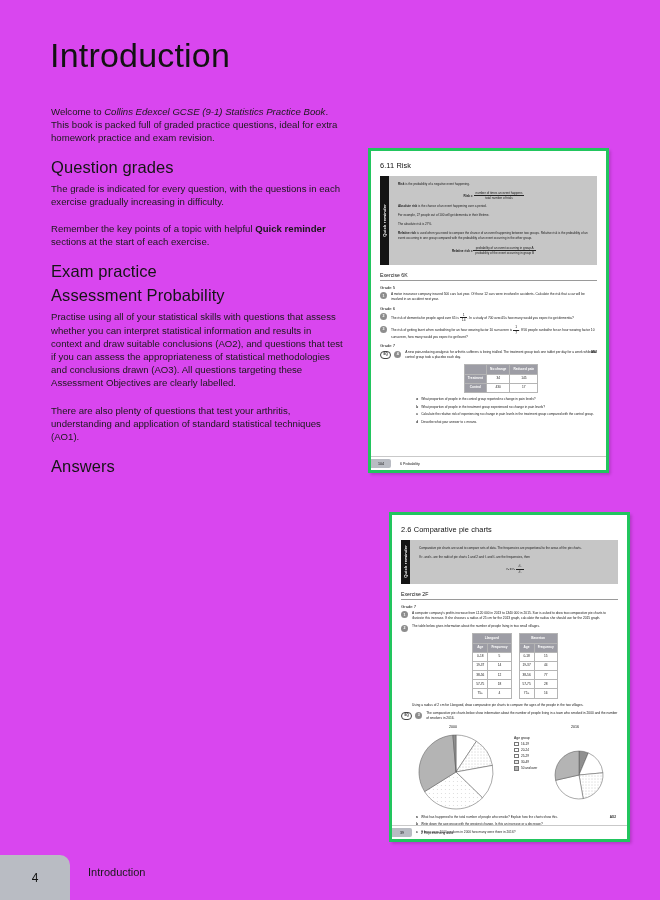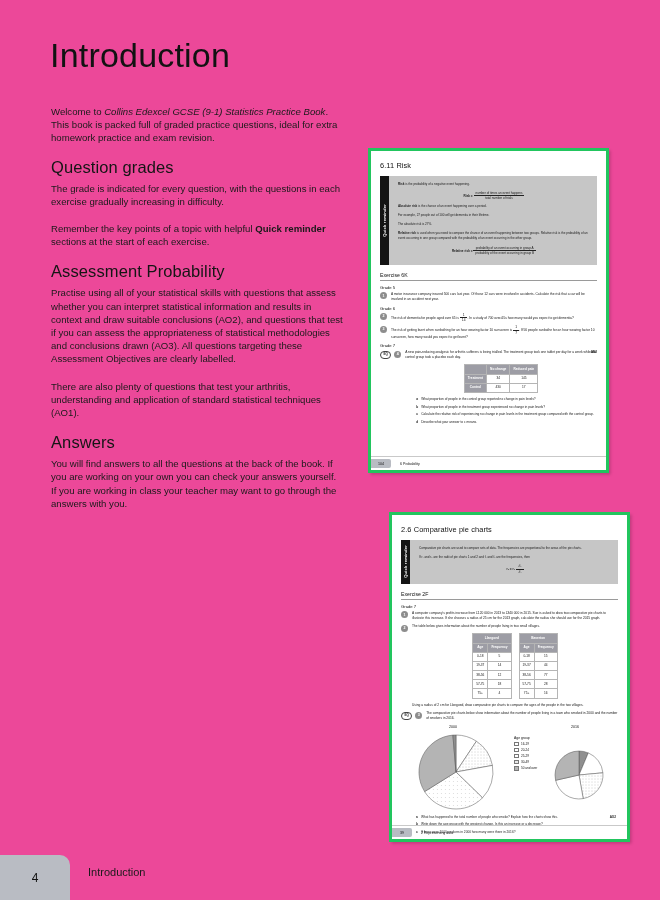--- a/index.html
+++ b/index.html
@@ -3,21 +3,21 @@
 <meta charset="utf-8">
 <style>
   * { box-sizing: border-box; margin: 0; padding: 0; }
   html, body {
     width: 660px; height: 900px;
     background: #ffffff;
     font-family: "Liberation Sans", sans-serif;
     color: #1c1c1c;
     overflow: hidden;
   }
-  .page { position: relative; width: 660px; height: 900px; background:#ec4899; }
+  .page { position: relative; width: 660px; height: 900px; background:#d946ef; }
 
   
   .page-title {
     position: absolute; left: 50px; top: 36px;
     font-size: 34px; font-weight: 300; letter-spacing: 0.2px;
     color: #121212;
   }
 
   
   .left-col {
@@ -167,27 +167,27 @@
       <span>Welcome to </span><i>Collins Edexcel GCSE (9-1) Statistics Practice Book</i><span>. This book is packed full of graded practice questions, ideal for extra homework practice and exam revision.</span>
     </div>
 
     <h2 class="sect">Question grades</h2>
     <div class="sect-body">The grade is indicated for every question, with the questions in each exercise gradually increasing in difficulty.</div>
 
     <div class="sect-body">
       <span>Remember the key points of a topic with helpful </span><b>Quick reminder</b><span> sections at the start of each exercise.</span>
     </div>
 
+    <h2 class="sect">Exam practice</h2>
 
     <h2 class="sect">Assessment Probability</h2>
     <div class="sect-body tight">Practise using all of your statistical skills with questions that assess whether you can interpret statistical information and results in context and draw suitable conclusions (AO2), and questions that test if you can assess the appropriateness of statistical methodologies and conclusions drawn (AO3). All questions targeting these Assessment Objectives are clearly labelled.</div>
     <div class="sect-body">There are also plenty of questions that test your arthritis, understanding and application of standard statistical techniques (AO1).</div>
 
     <h2 class="sect">Answers</h2>
-    <div class="sect-body">You will find answers to all the questions at the back of the book. If you are working on your own you can check your answers yourself. If you are working in class your teacher may want to go through the answers with you.</div>
   </div>
 
   <div class="preview" id="preview-risk">
     <div class="pv-inner">
       <div class="pv-title">6.11 Risk</div>
 
       <div class="qr-wrap">
         <div class="qr-tab">
           <span>Quick reminder</span>
         </div>

